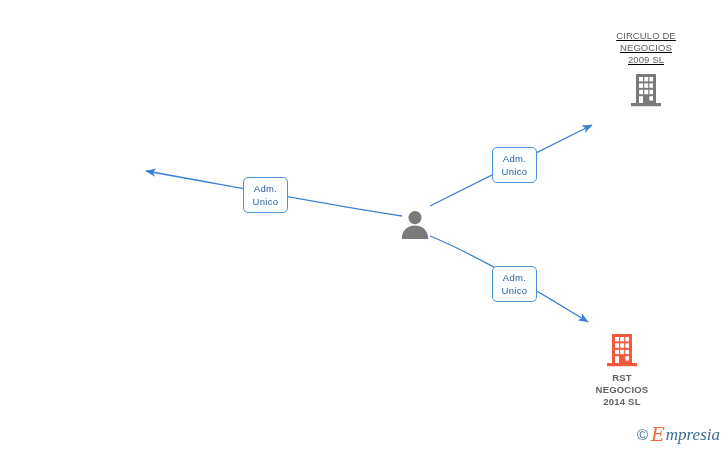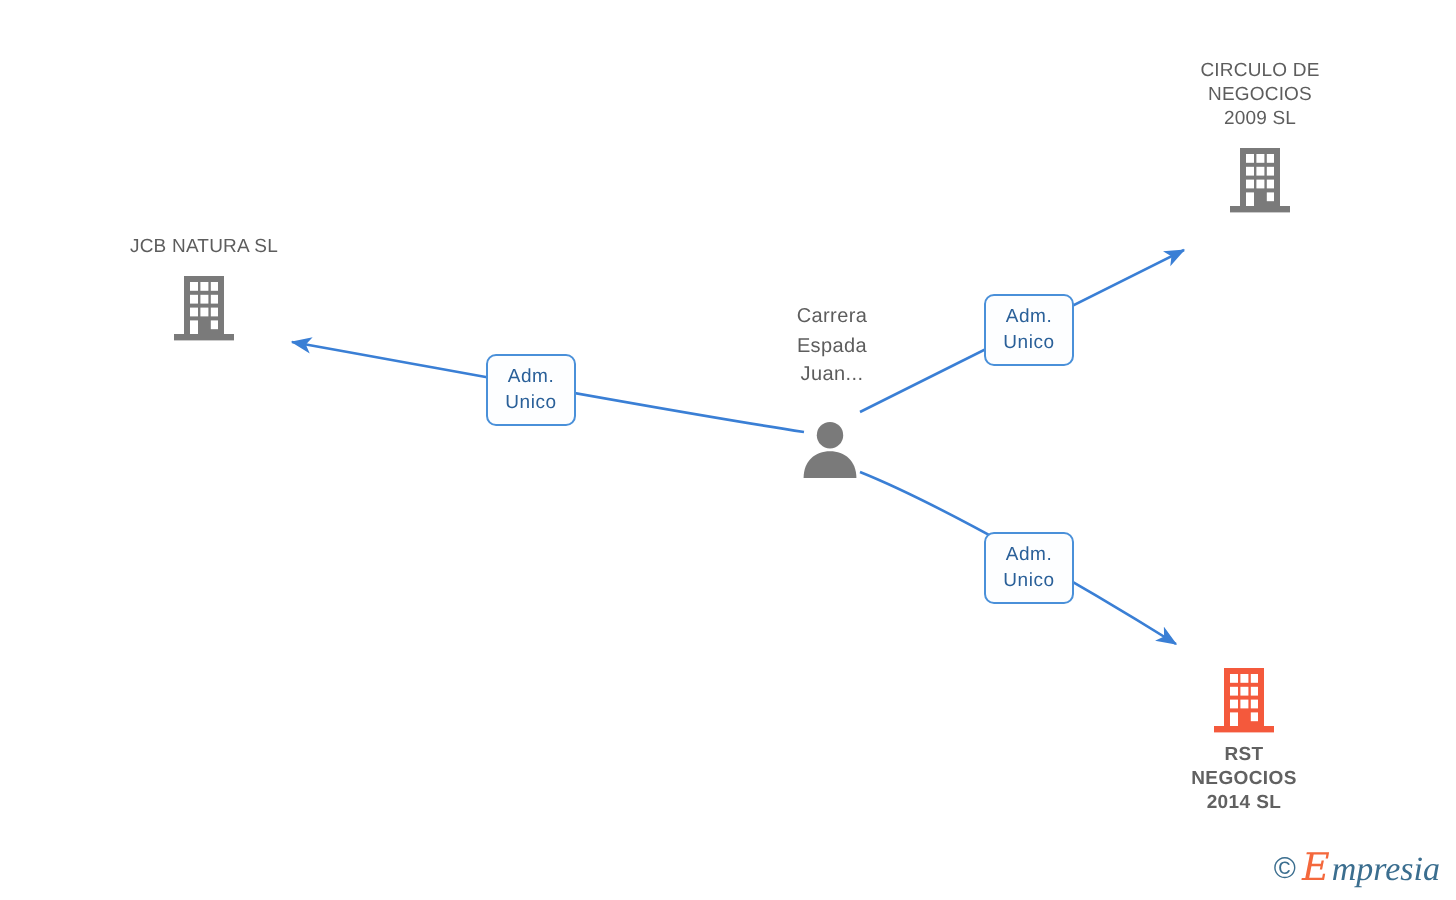--- a/index.html
+++ b/index.html
@@ -112,42 +112,22 @@
       </marker>
     </defs>
 
     <path d="M402,216 C330,205 230,186 146,171" fill="none" stroke="#3a7fd5" stroke-width="1.3" marker-end="url(#arrowhead)"></path>
 
     <path d="M430,206 L592,125" fill="none" stroke="#3a7fd5" stroke-width="1.3" marker-end="url(#arrowhead)"></path>
 
     <path d="M430,236 C470,252 540,292 588,322" fill="none" stroke="#3a7fd5" stroke-width="1.3" marker-end="url(#arrowhead)"></path>
   </svg>
 
-  <div class="node" style="left:32px; top:118px; width:140px;">
-    <div class="node-label">JCB NATURA SL</div>
-    <svg class="node-icon" width="30" height="36" viewBox="0 0 30 36" style="margin-top:6px;">
-      <rect x="5" y="2" width="20" height="29" fill="#7a7a7a"></rect>
-      <rect x="0" y="31" width="30" height="3.2" fill="#7a7a7a"></rect>
-      <g fill="#ffffff">
-        <rect x="8" y="5" width="4" height="4.4"></rect>
-        <rect x="13.2" y="5" width="4" height="4.4"></rect>
-        <rect x="18.4" y="5" width="3.6" height="4.4"></rect>
-        <rect x="8" y="11.4" width="4" height="4.4"></rect>
-        <rect x="13.2" y="11.4" width="4" height="4.4"></rect>
-        <rect x="18.4" y="11.4" width="3.6" height="4.4"></rect>
-        <rect x="8" y="17.8" width="4" height="4.4"></rect>
-        <rect x="13.2" y="17.8" width="4" height="4.4"></rect>
-        <rect x="18.4" y="17.8" width="3.6" height="4.4"></rect>
-        <rect x="8" y="24.2" width="4" height="6.8"></rect>
-        <rect x="18.4" y="24.2" width="3.6" height="4.4"></rect>
-      </g>
-    </svg>
-  </div>
 
-  <div class="node" style="left:570px; top:30px; width:120px;">
+  <div class="node" style="left:586px; top:30px; width:120px;text-decoration:underline;">
     <div class="node-label">CIRCULO DE
 NEGOCIOS
 2009 SL</div>
     <svg class="node-icon" width="30" height="36" viewBox="0 0 30 36" style="margin-top:6px;">
       <rect x="5" y="2" width="20" height="29" fill="#7a7a7a"></rect>
       <rect x="0" y="31" width="30" height="3.2" fill="#7a7a7a"></rect>
       <g fill="#ffffff">
         <rect x="8" y="5" width="4" height="4.4"></rect>
         <rect x="13.2" y="5" width="4" height="4.4"></rect>
         <rect x="18.4" y="5" width="3.6" height="4.4"></rect>
@@ -185,23 +165,20 @@
 NEGOCIOS
 2014 SL</div>
   </div>
 
   <div class="node" style="left:397px; top:209px; width:36px;">
     <svg class="node-icon" width="34" height="30" viewBox="0 0 34 30">
       <circle cx="17" cy="8.6" r="6.6" fill="#7a7a7a"></circle>
       <path d="M3.8,30 C3.8,21.4 9.6,16.6 17,16.6 C24.4,16.6 30.2,21.4 30.2,30 Z" fill="#7a7a7a"></path>
     </svg>
   </div>
-  <div class="person-caption" style="left:378px; top:152px; width:76px;">Carrera
-Espada
-Juan...</div>
 
   <div class="edge-label" style="left:243px; top:177px; width:45px;">
     <span>Adm.</span>
     <span>Unico</span>
   </div>
 
   <div class="edge-label" style="left:492px; top:147px; width:45px;">
     <span>Adm.</span>
     <span>Unico</span>
   </div>

